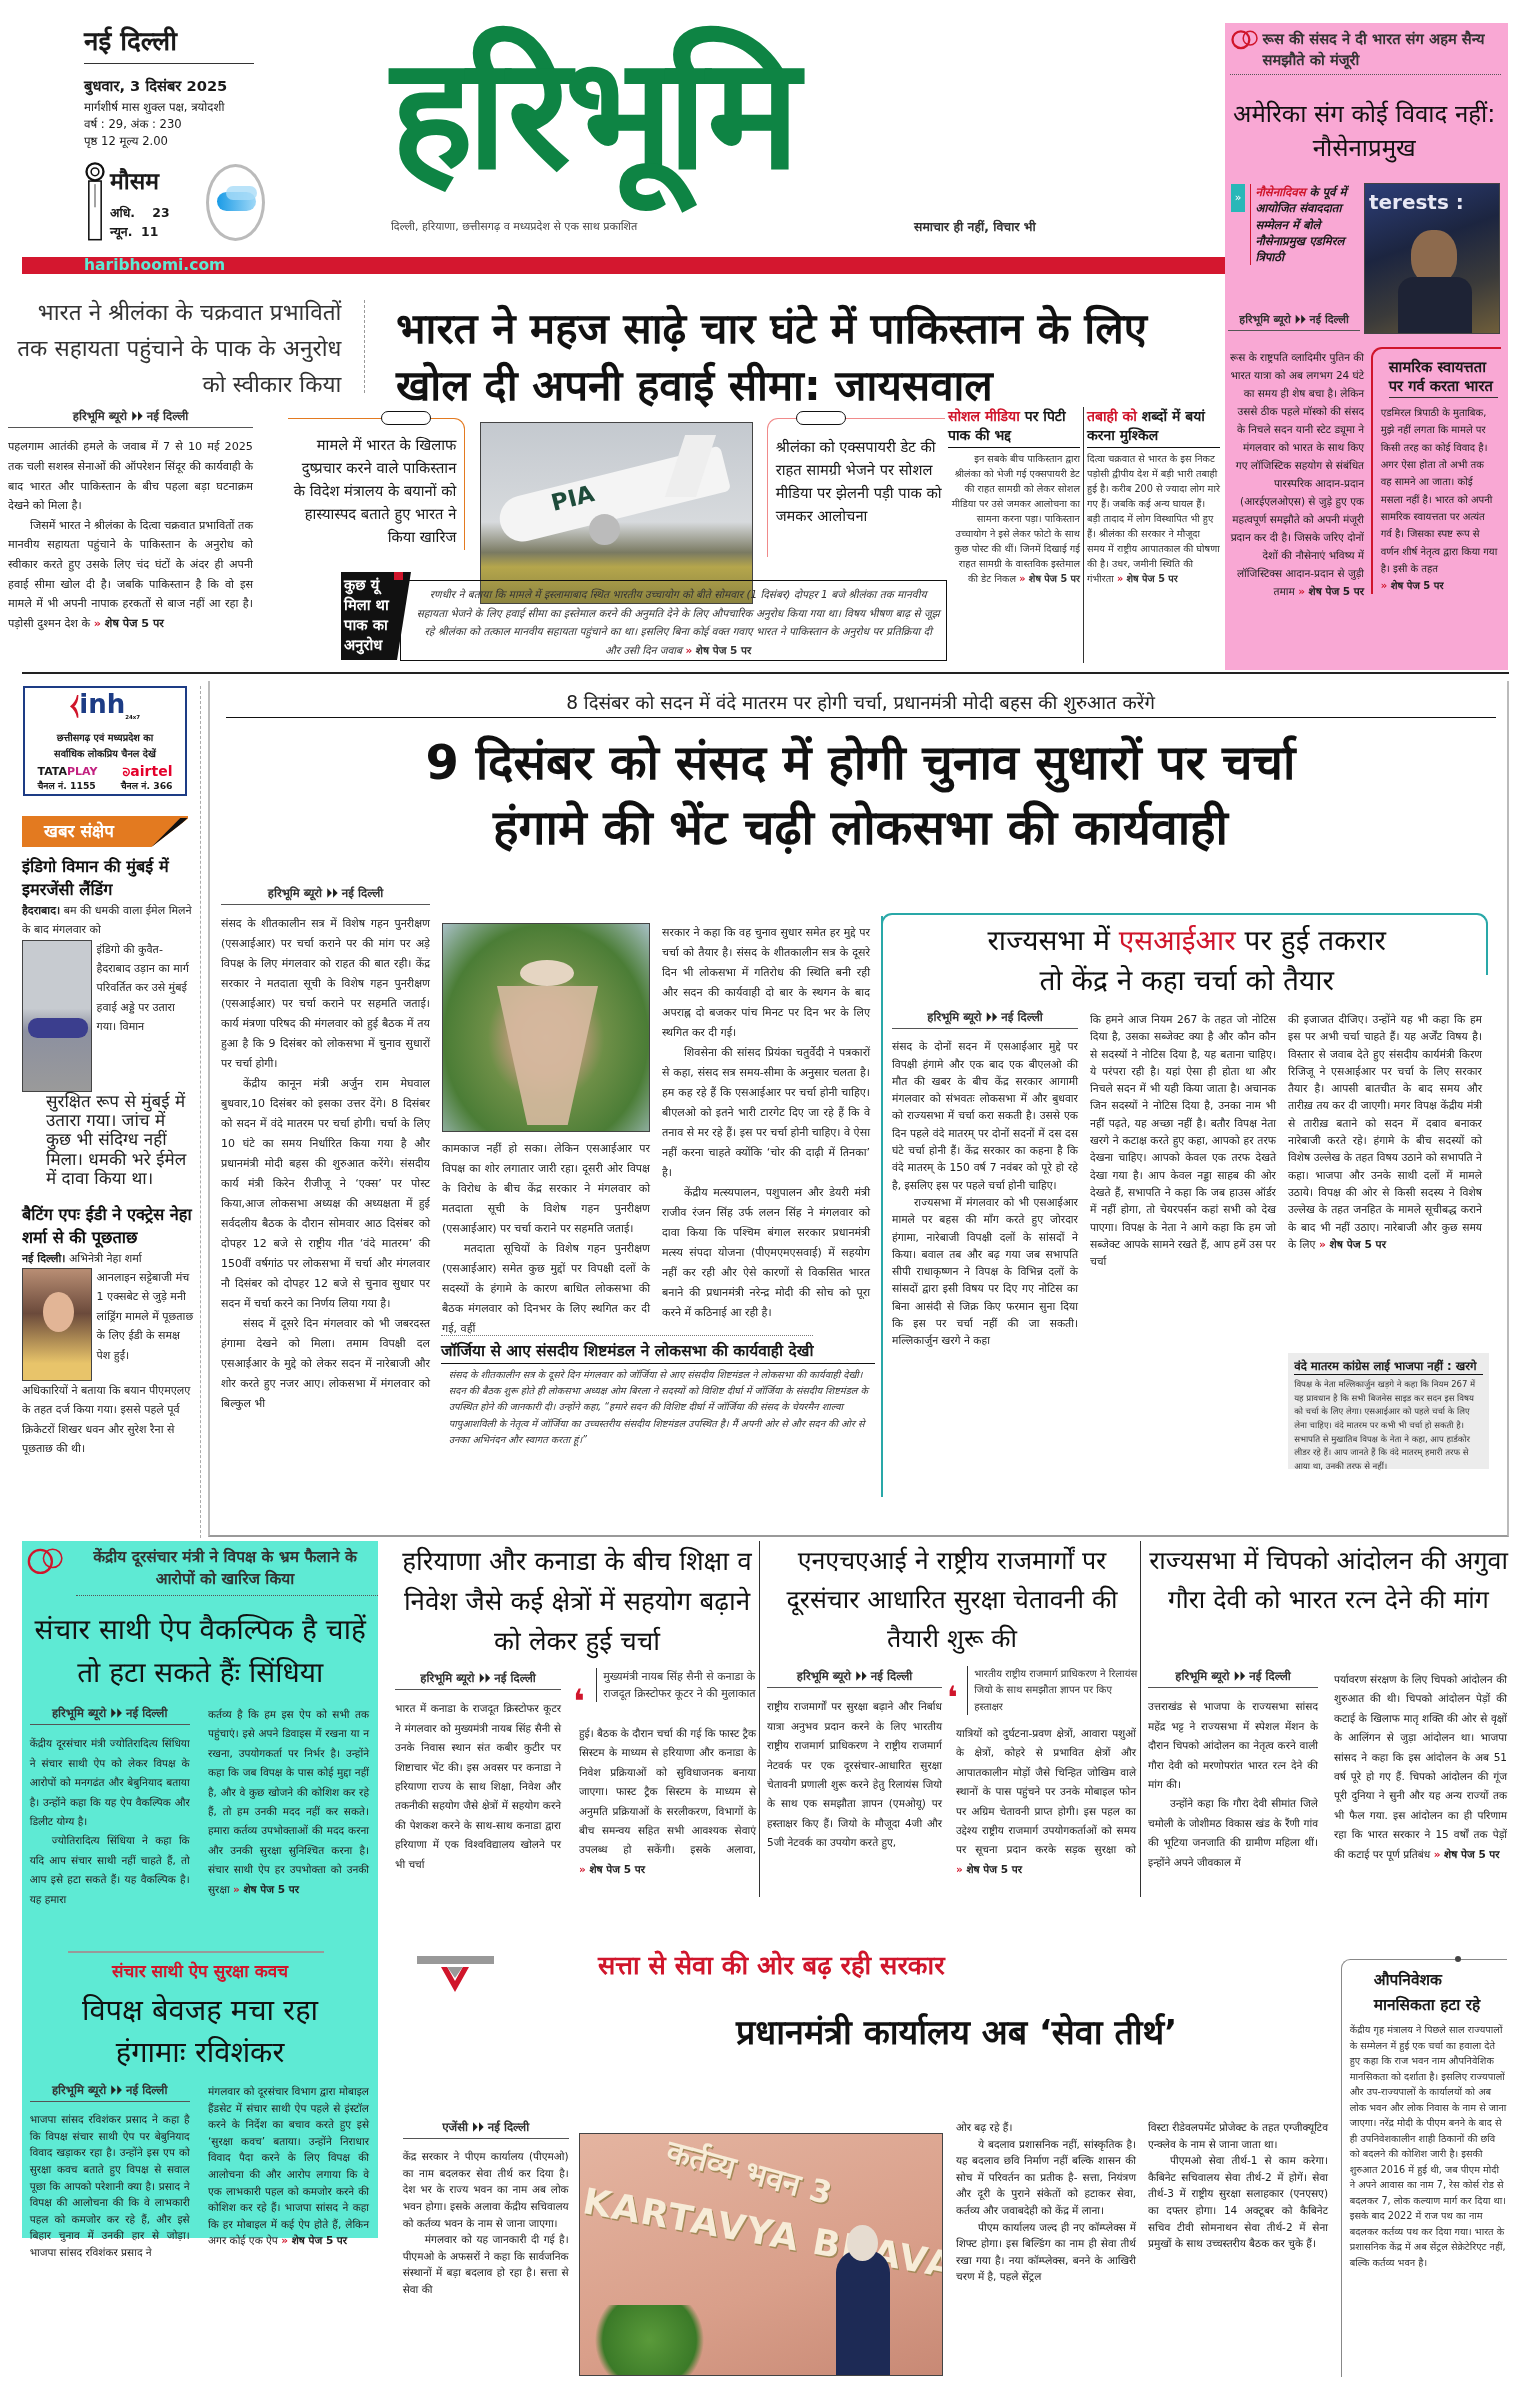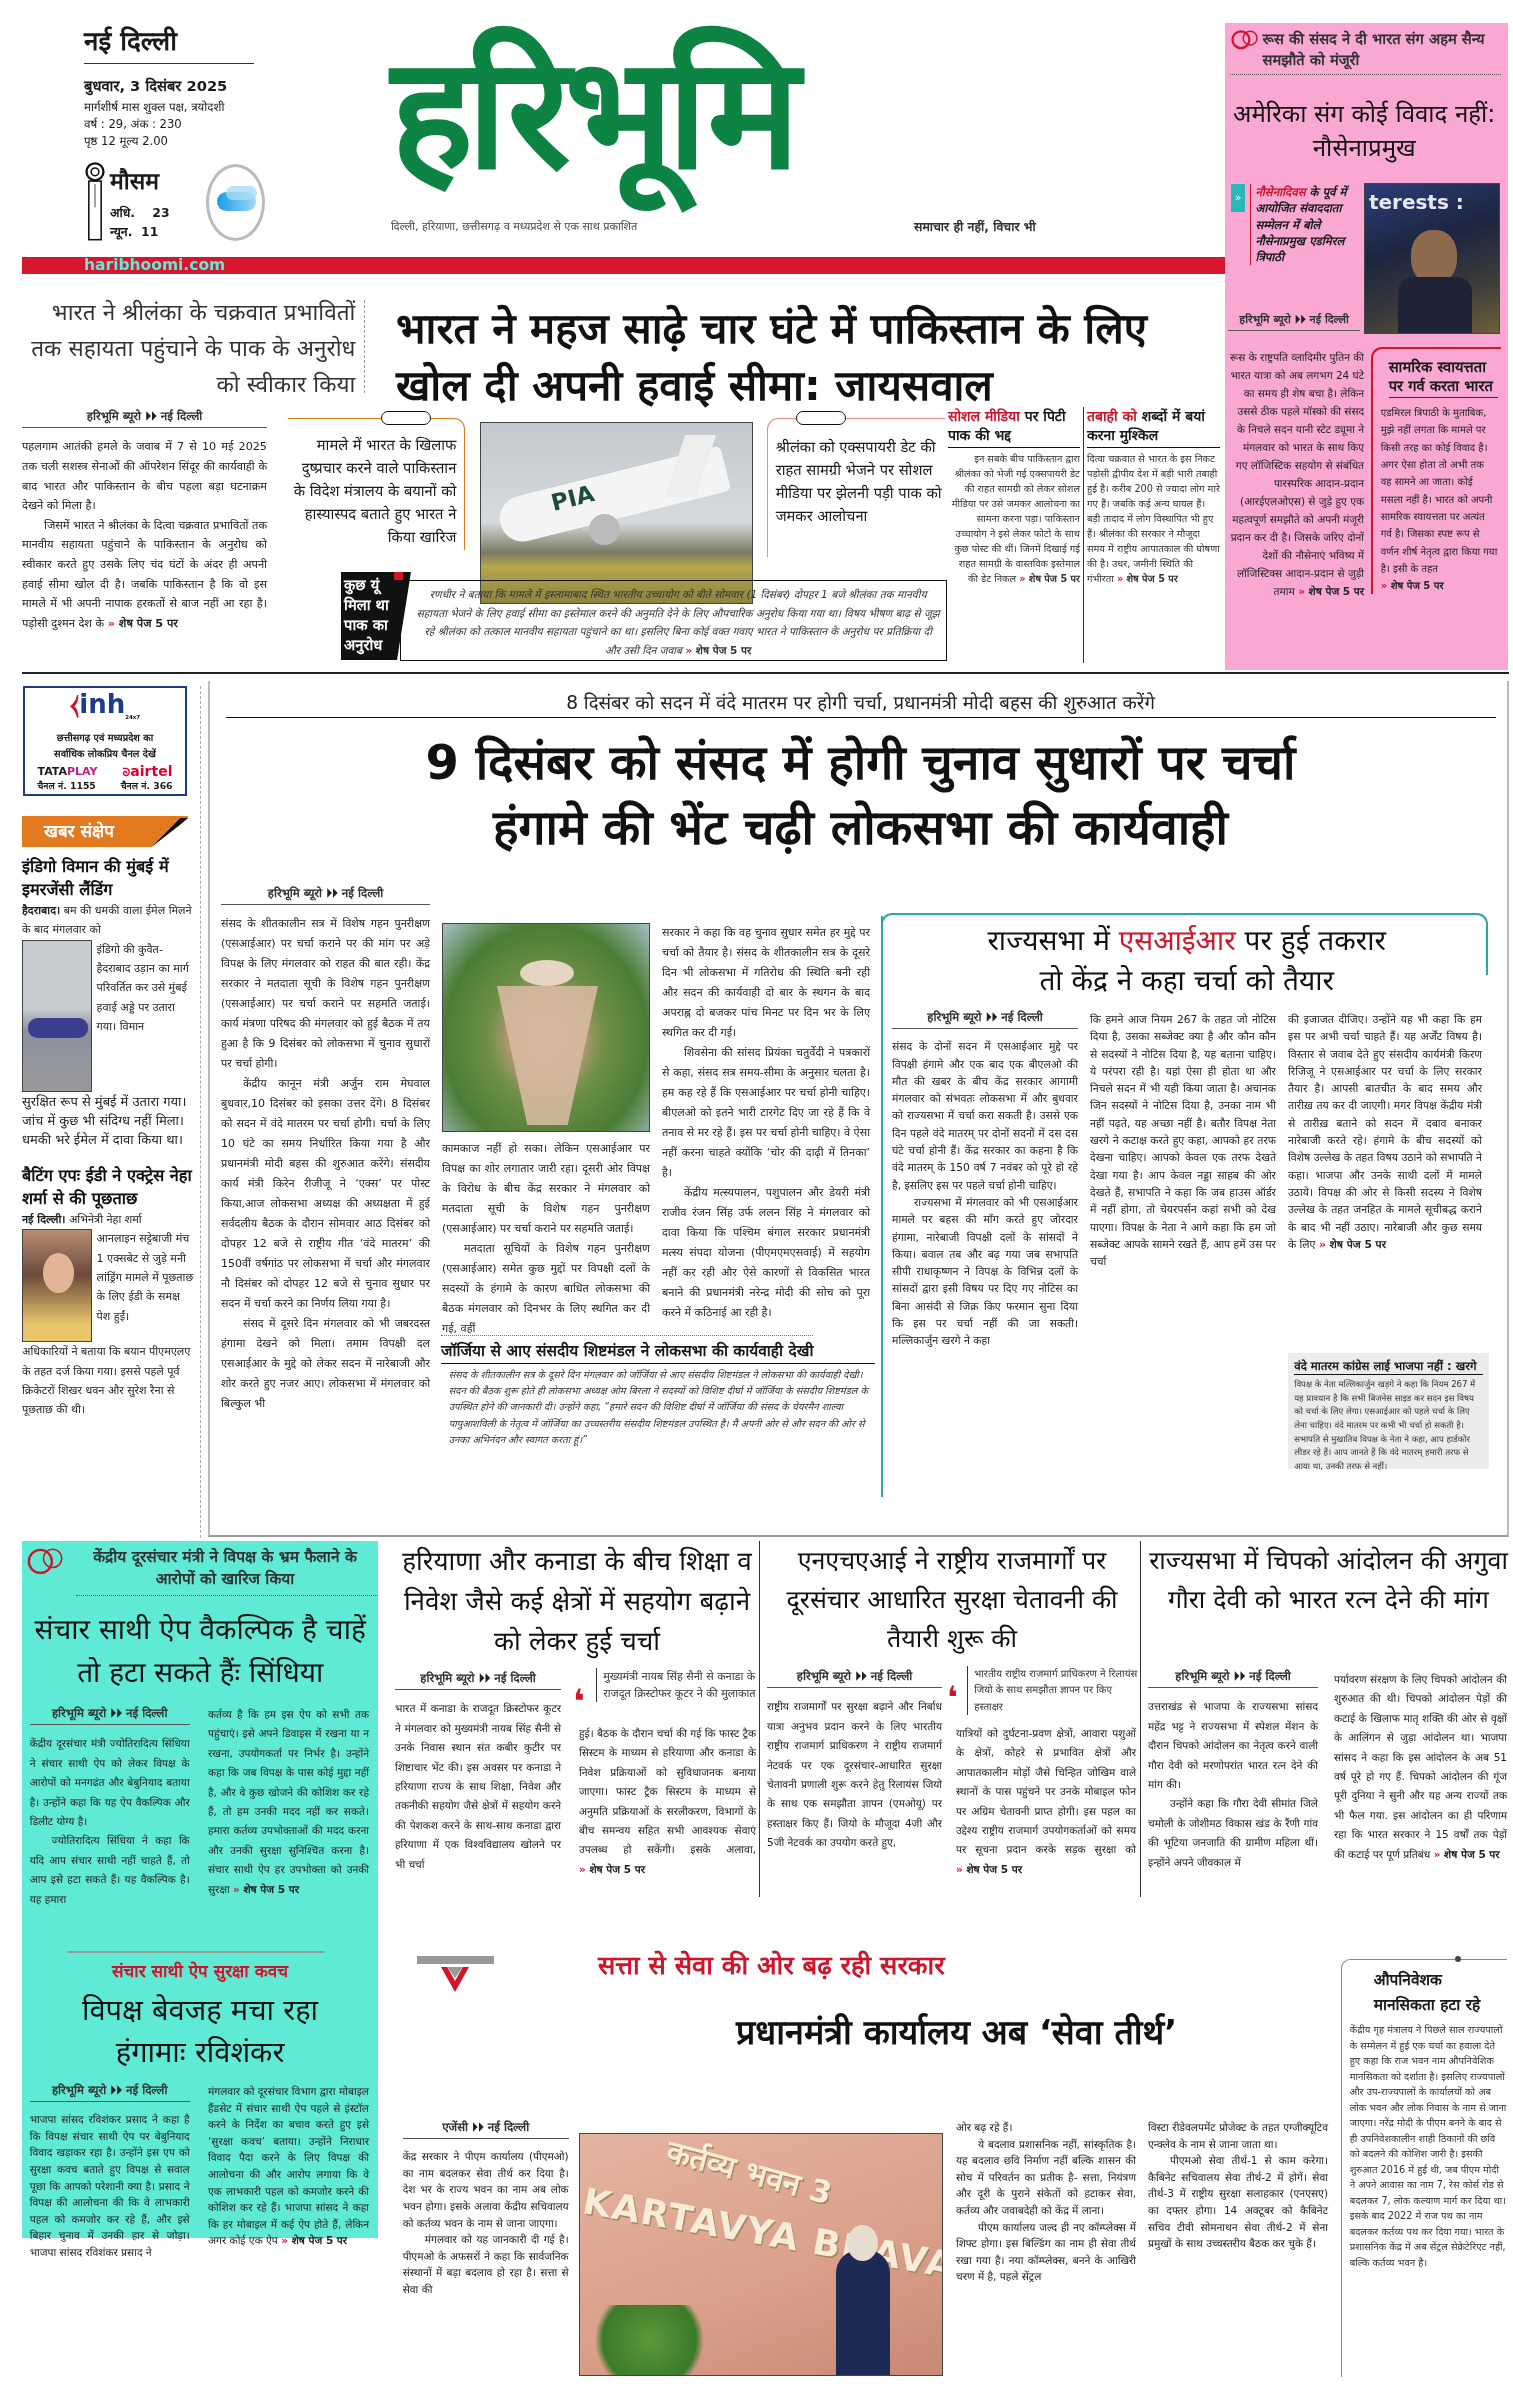--- a/index.html
+++ b/index.html
@@ -78,21 +78,21 @@
   <div class="abs byline" style="left:3.1px;top:288px;width:132px;font-size:11px;"><span>हरिभूमि ब्यूरो</span> <span class="arrow">⏵⏵</span> <span>नई दिल्ली</span></div>
   <div class="abs body-text" style="left:3.1px;top:325px;width:136px;font-size:10.5px;line-height:18px;text-align:right;">
     <span>रूस के राष्ट्रपति व्लादिमीर पुतिन की भारत यात्रा को अब लगभग 24 घंटे का समय ही शेष बचा है। लेकिन उससे ठीक पहले मॉस्को की संसद के निचले सदन यानी स्टेट ड्यूमा ने मंगलवार को भारत के साथ किए गए लॉजिस्टिक सहयोग से संबंधित पारस्परिक आदान-प्रदान (आरईएलओएस) से जुड़े हुए एक महत्वपूर्ण समझौते को अपनी मंजूरी प्रदान कर दी है। जिसके जरिए दोनों देशों की नौसेनाएं भविष्य में लॉजिस्टिक्स आदान-प्रदान से जुड़ी तमाम</span> <span class="more"><span class="chev">»</span> <span>शेष पेज 5 पर</span></span>
   </div>
   <div class="abs" style="left:146px;top:324px;width:130px;border-left:2.3px solid #d0152b;border-top:2.3px solid #d0152b;border-top-left-radius:11px;padding:7.7px 3.1px 0 7.7px;">
     <div style="font-size:14.7px;font-weight:bold;line-height:19.4px;border-bottom:1.5px solid #333;padding-bottom:1.5px;margin-left:8px;">सामरिक स्वायत्तता पर गर्व करता भारत</div>
     <div class="body-text" style="font-size:10px;line-height:17.3px;text-align:left;margin-top:6.2px;"><span>एडमिरल त्रिपाठी के मुताबिक, मुझे नहीं लगता कि मामले पर किसी तरह का कोई विवाद है। अगर ऐसा होता तो अभी तक वह सामने आ जाता। कोई मसला नहीं है। भारत को अपनी सामरिक स्वायत्तता पर अत्यंत गर्व है। जिसका स्पष्ट रूप से वर्णन शीर्ष नेतृत्व द्वारा किया गया है। इसी के तहत</span> <span class="more"><span class="chev">»</span> <span>शेष पेज 5 पर</span></span></div>
   </div>
 </div>
 
-<div class="abs" style="left:22px;top:294px;width:341px;height:376px;">
+<div class="abs" style="left:8px;top:294px;width:341px;height:376px;">
   <div class="hl" style="font-size:22.5px;font-weight:normal;line-height:36px;text-align:right;color:#333;padding-right:7.7px;">भारत ने श्रीलंका के चक्रवात प्रभावितों तक सहायता पहुंचाने के पाक के अनुरोध को स्वीकार किया</div>
   <div class="byline" style="width:245px;margin-top:6.2px;font-size:11.6px;"><span>हरिभूमि ब्यूरो</span> <span class="arrow">⏵⏵</span> <span>नई दिल्ली</span></div>
   <div class="body-text" style="width:245px;font-size:11.2px;line-height:19.6px;">
     <p class="ni">पहलगाम आतंकी हमले के जवाब में 7 से 10 मई 2025 तक चली सशस्त्र सेनाओं की ऑपरेशन सिंदूर की कार्यवाही के बाद भारत और पाकिस्तान के बीच पहला बड़ा घटनाक्रम देखने को मिला है।</p>
     <p><span>जिसमें भारत ने श्रीलंका के दित्वा चक्रवात प्रभावितों तक मानवीय सहायता पहुंचाने के पाकिस्तान के अनुरोध को स्वीकार करते हुए उसके लिए चंद घंटों के अंदर ही अपनी हवाई सीमा खोल दी है। जबकि पाकिस्तान है कि वो इस मामले में भी अपनी नापाक हरकतों से बाज नहीं आ रहा है। पड़ोसी दुश्मन देश के</span> <span class="more"><span class="chev">»</span> <span>शेष पेज 5 पर</span></span></p>
   </div>
 </div>
 <div class="abs" style="left:364px;top:300px;width:0.8px;height:93px;border-left:0.8px dashed #999;"></div>
 
 <div class="abs hl" style="left:396px;top:300px;width:829px;font-size:42px;line-height:57px;text-align:left;">भारत ने महज साढ़े चार घंटे में पाकिस्तान के लिए खोल दी अपनी हवाई सीमा: जायसवाल</div>
@@ -150,21 +150,21 @@
   <div style="position:relative;width:166px;height:31px;background:#e37a20;color:#fff;font-size:17px;font-weight:bold;line-height:31px;padding-left:22px;clip-path:polygon(0 0,100% 0,100% 8%,78% 100%,0 100%);"><span>खबर संक्षेप</span><div style="position:absolute;right:0;top:1.5px;width:36px;height:29px;background:#111;clip-path:polygon(100% 0,100% 0,20% 100%,0 100%,80% 0);"></div></div>
   <div style="margin-top:7.7px;">
     <div class="hl" style="font-size:16.3px;line-height:23px;">इंडिगो विमान की मुंबई में इमरजेंसी लैंडिंग</div>
     <div class="body-text" style="font-size:11px;line-height:19.4px;text-align:left;"><b>हैदराबाद।</b><span> बम की धमकी वाला ईमेल मिलने के बाद मंगलवार को</span></div>
     <div style="display:flex;gap:4.6px;">
       <div class="photo" style="position:relative;width:70px;height:152px;flex:none;background:linear-gradient(180deg,#c7cbd0 0%,#c7cbd0 45%,#8c90a0 60%,#9a9a9a 100%);">
         <div style="position:absolute;left:4.6px;top:77px;width:60px;height:20px;background:#3b3e8e;border-radius:9.3px;"></div>
       </div>
       <div class="body-text" style="font-size:11px;line-height:19.4px;text-align:left;">इंडिगो की कुवैत-हैदराबाद उड़ान का मार्ग परिवर्तित कर उसे मुंबई हवाई अड्डे पर उतारा गया। विमान</div>
     </div>
-    <div class="body-text" style="font-size:13px;line-height:19.4px;text-align:left;">सुरक्षित रूप से मुंबई में उतारा गया। जांच में कुछ भी संदिग्ध नहीं मिला। धमकी भरे ईमेल में दावा किया था।</div>
+    <div class="body-text" style="font-size:17px;line-height:19.4px;text-align:left;margin-left:24px;">सुरक्षित रूप से मुंबई में उतारा गया। जांच में कुछ भी संदिग्ध नहीं मिला। धमकी भरे ईमेल में दावा किया था।</div>
   </div>
   <div style="margin-top:14px;">
     <div class="hl" style="font-size:16.3px;line-height:23px;">बैटिंग एपः ईडी ने एक्ट्रेस नेहा शर्मा से की पूछताछ</div>
     <div class="body-text" style="font-size:11px;line-height:19.4px;text-align:left;"><b>नई दिल्ली।</b><span> अभिनेत्री नेहा शर्मा</span></div>
     <div style="display:flex;gap:4.6px;">
       <div class="photo" style="position:relative;width:70px;height:113px;flex:none;background:linear-gradient(180deg,#b98e74 0%,#6b4a3b 40%,#e8c46a 85%);">
         <div style="position:absolute;left:20px;top:23px;width:31px;height:40px;border-radius:50%;background:#e2b596;"></div>
       </div>
       <div class="body-text" style="font-size:11px;line-height:19.4px;text-align:left;">आनलाइन सट्टेबाजी मंच 1 एक्सबेट से जुड़े मनी लांड्रिंग मामले में पूछताछ के लिए ईडी के समक्ष पेश हुईं।</div>
     </div>

